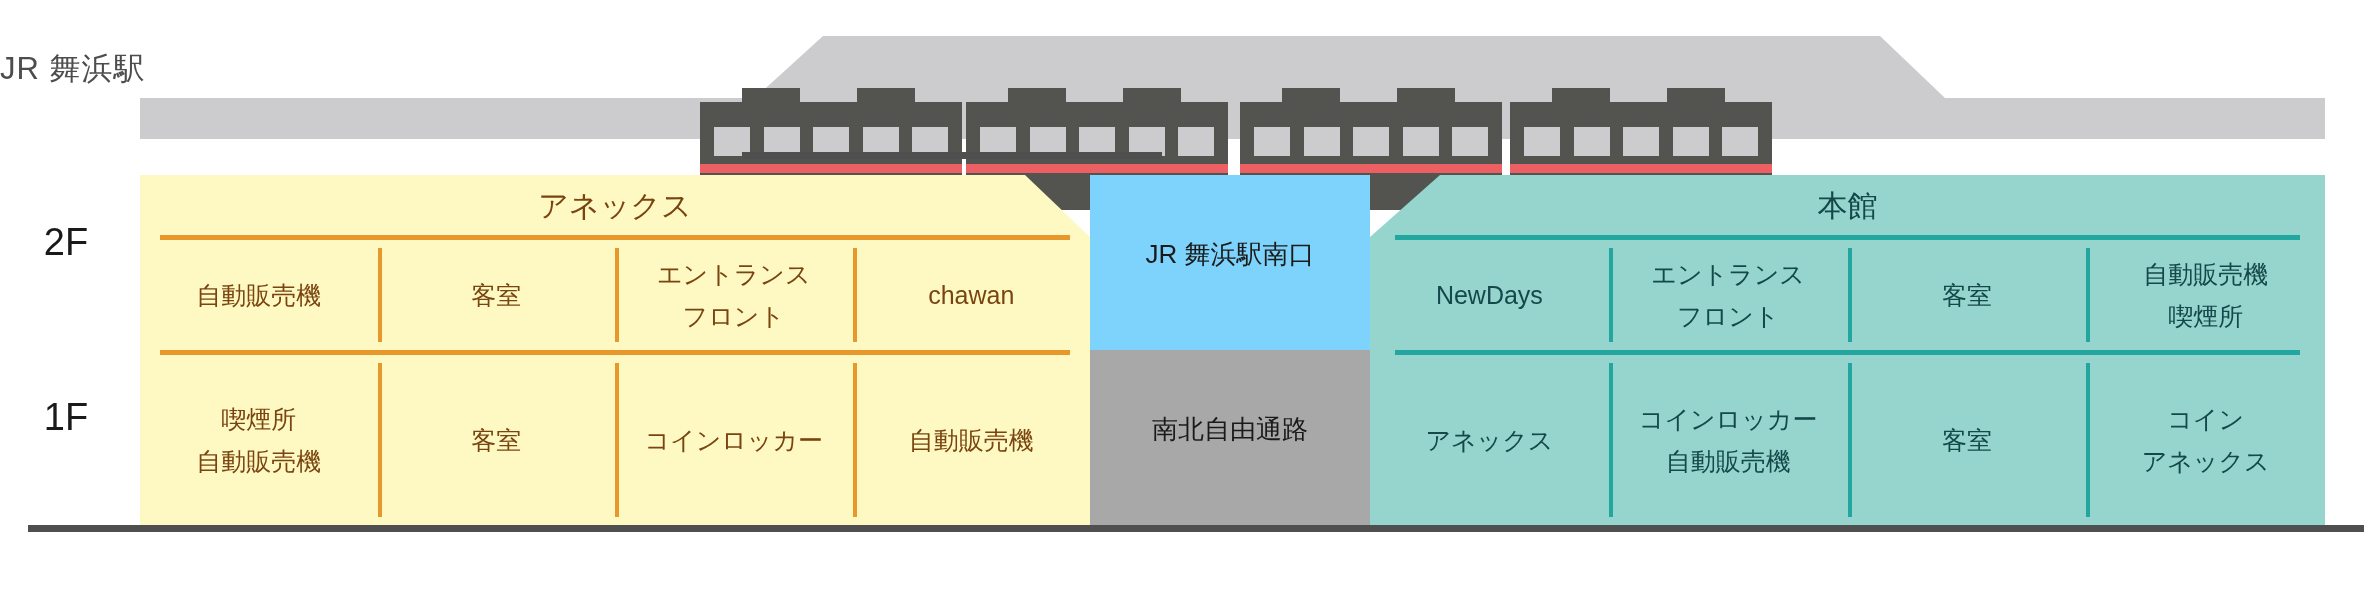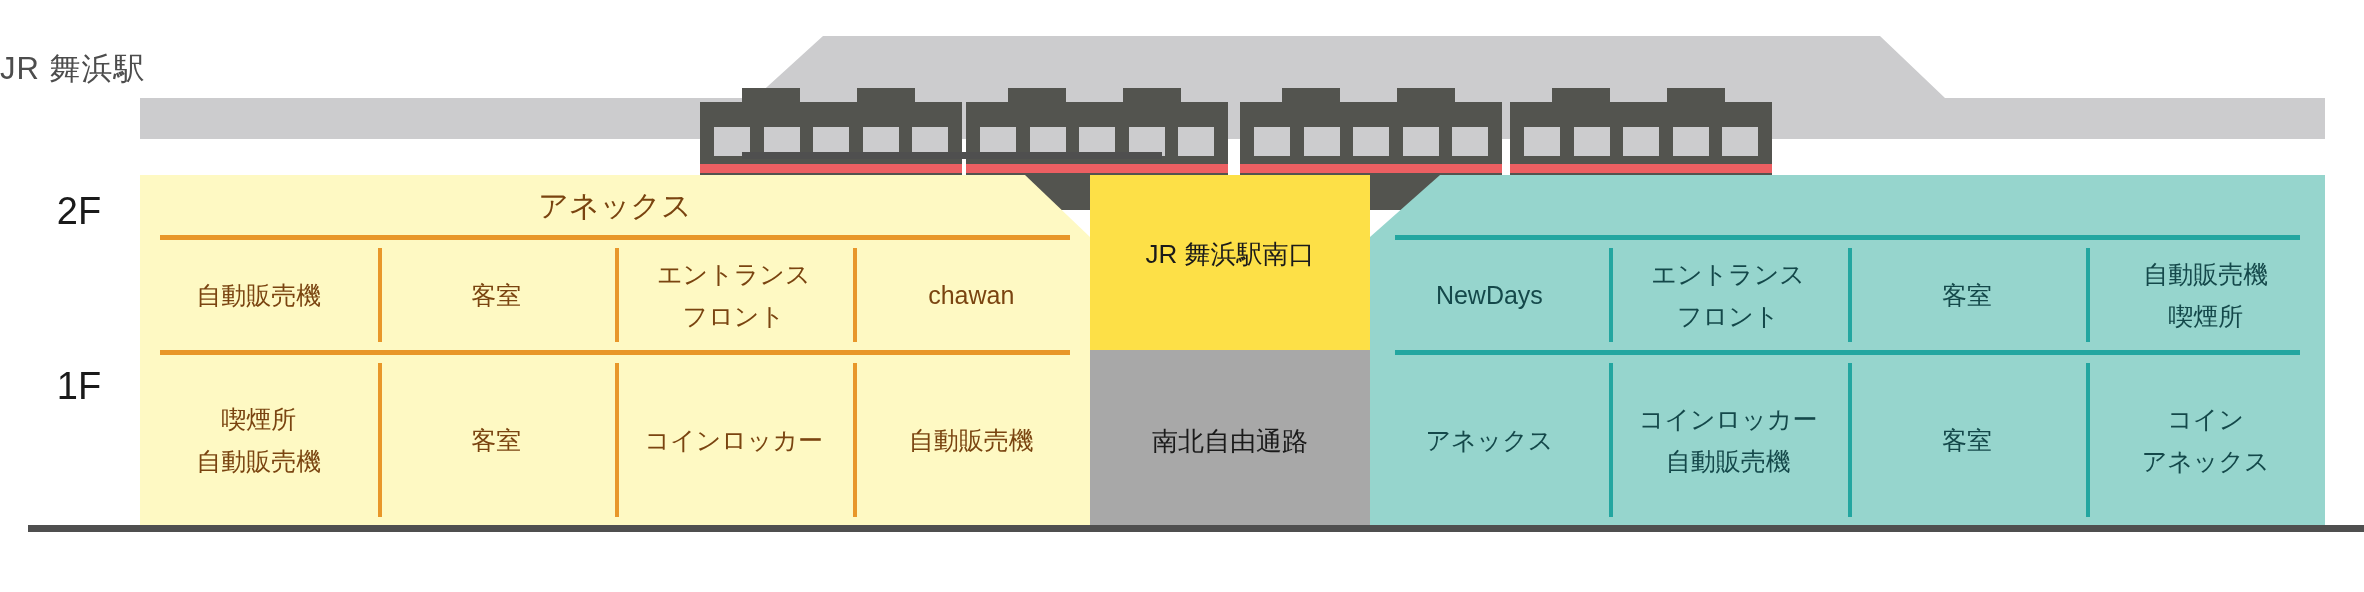--- a/index.html
+++ b/index.html
@@ -27,21 +27,21 @@
   .car-skirt{position:absolute;top:110px;height:12px;background:#53544f;}
   .wheel{position:absolute;top:118px;width:22px;height:22px;border-radius:50%;background:#53544f;}
   .rail{position:absolute;left:742px;top:152px;width:420px;height:7px;background:#4f4f4f;}
 
   
   .wing{position:absolute;}
   .annex{left:140px;top:175px;width:950px;height:350px;background:#fef9c3;
          clip-path:polygon(0 0, 885px 0, 950px 62px, 950px 350px, 0 350px);}
   .honkan{left:1370px;top:175px;width:955px;height:350px;background:#96d5cd;
           clip-path:polygon(70px 0, 955px 0, 955px 350px, 0 350px, 0 62px);}
-  .mid2f{position:absolute;left:1090px;top:175px;width:280px;height:201px;background:#fde047;}
+  .mid2f{position:absolute;left:1090px;top:175px;width:280px;height:201px;background:#7dd3fc;}
   .mid1f{position:absolute;left:1090px;top:350px;width:280px;height:175px;background:#a8a8a8;}
 
   .wing-title{position:absolute;top:14px;font-size:30px;line-height:34px;text-align:center;}
   .annex .wing-title{left:0;width:950px;color:#7a4410;}
   .honkan .wing-title{left:0;width:955px;color:#14484a;}
 
   .hdr-rule{position:absolute;height:5px;}
   .annex .hdr-rule{left:20px;width:910px;top:60px;background:#e8972a;}
   .honkan .hdr-rule{left:25px;width:905px;top:60px;background:#23a6a0;}
 
@@ -63,22 +63,22 @@
   .annex .cell{color:#7a4410;}
   .honkan .cell{color:#14484a;}
   .cell + .cell::before{content:"";position:absolute;left:0;top:8px;bottom:8px;width:4px;}
   .annex .cell + .cell::before{background:#e8972a;}
   .honkan .cell + .cell::before{background:#23a6a0;}
 
   .mid-label{position:absolute;left:0;width:280px;text-align:center;
              font-size:26px;color:#1a1a1a;}
 
   
-  .floor-tag{position:absolute;left:29px;width:100px;text-align:center;
-             font-size:38px;color:#1a1a1a;}
+  .floor-tag{position:absolute;left:16px;width:100px;text-align:center;
+             font-size:38px;color:#1a1a1a;margin-top:31px;}
 
   
   .ground{position:absolute;left:28px;top:525px;width:2336px;height:7px;background:#4f4f4f;}
 </style>
 </head>
 <body>
 
 <div id="stage">
 
   <div class="backdrop"></div>
@@ -178,24 +178,25 @@
       <div class="cell">
         <span>自動販売機</span>
       </div>
     </div>
   </div>
 
   <div class="mid2f">
     <div class="mid-label" style="top:62px">JR 舞浜駅南口</div>
   </div>
   <div class="mid1f">
-    <div class="mid-label" style="top:74px">南北自由通路</div>
+    <div class="mid-label" style="top:62px">南北自由通路</div>
   </div>
 
   <div class="wing honkan">
+    <div class="wing-title">本館</div>
     <div class="hdr-rule"></div>
     <div class="mid-rule"></div>
     <div class="floor f2">
       <div class="cell">
         <span>NewDays</span>
       </div>
       <div class="cell">
         <span>エントランス</span>
         <span>フロント</span>
       </div>

